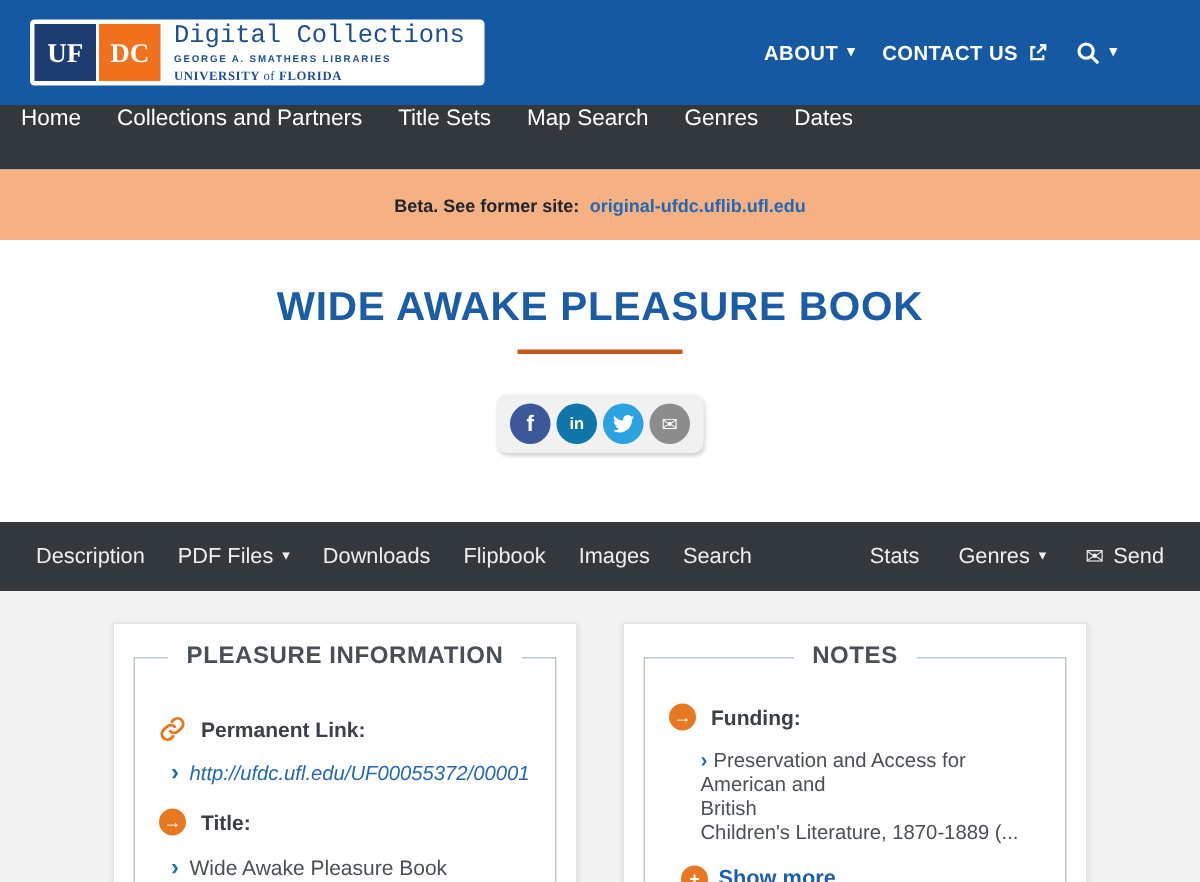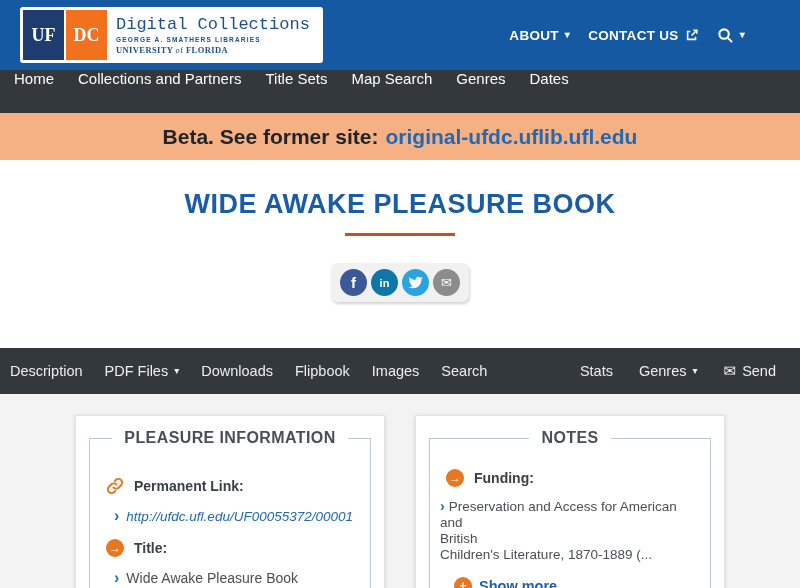--- a/index.html
+++ b/index.html
@@ -11,21 +11,21 @@
   }
 
   
   .site-header {
     height:70px; background:var(--header-blue,#1459a1);
     display:flex; align-items:center; justify-content:space-between;
     padding:0 55px 0 20px;
   }
   .logo-box {
     background:#fff; border-radius:3px; padding:3px;
-    display:flex; align-items:stretch; height:56px; cursor:pointer;
+    display:flex; align-items:stretch; height:44px; cursor:pointer;
   }
   .logo-sq {
     width:41px; display:flex; align-items:center; justify-content:center;
     font-family:"Liberation Serif", serif; font-weight:bold; font-size:18px; color:#fff;
   }
   .uf-sq { background:var(--logo-navy,#1e3c70); margin-right:2px; }
   .dc-sq { background:var(--logo-orange,#f2711f); }
   .logo-text { padding:1px 10px 0 9px; display:flex; flex-direction:column; justify-content:center; }
   .logo-title { font-family:Liberation Mono, monospace; color:var(--logo-text-blue,#1d4f91); font-size:17px; line-height:17px; }
   .logo-sub { color:var(--logo-text-blue,#1d4f91); font-size:6.5px; font-weight:bold; letter-spacing:1.2px; margin-top:3px; white-space:nowrap; }
@@ -41,21 +41,21 @@
     height:43px; background:var(--nav-dark,#33383d);
     display:flex; gap:24px; padding:0 14px;
     font-size:15px; color:#fdfdfd;
   }
   .nav-item { cursor:pointer; white-space:nowrap; }
 
   
   .beta-banner {
     height:47px; background:var(--banner-peach,#f5b083);
     display:flex; align-items:center; justify-content:center; gap:7px;
-    font-size:21px; font-weight:bold; color:var(--banner-text,#212529);
+    font-size:12px; font-weight:bold; color:var(--banner-text,#212529);
   }
   .beta-link { color:var(--link-blue,#2268b3); cursor:pointer; text-decoration:none; }
 
   
   .title-section { background:#fff; height:188px; text-align:center; padding-top:29px; }
   .page-title { margin:0; color:var(--title-blue,#1b5ca7); font-size:27px; font-weight:bold; letter-spacing:0.5px; }
   .title-rule { width:110px; height:3px; background:var(--rule-orange,#c0571d); margin:13px auto 0; }
   .social-box {
     display:inline-flex; align-items:center; gap:4px;
     background:#f1f1f1; border-radius:7px; padding:6px 9px; margin-top:27px;
@@ -68,21 +68,21 @@
   }
   .fb-btn { background:var(--facebook,#3b5998); font-weight:bold; font-size:15px; }
   .li-btn { background:var(--linkedin,#0e76a8); font-weight:bold; font-size:11px; }
   .tw-btn { background:var(--twitter,#2aa3e0); }
   .ml-btn { background:var(--email-gray,#8c8c8c); font-size:13px; }
 
   
   .item-toolbar {
     height:46px; background:var(--nav-dark,#33383d);
     display:flex; align-items:center; justify-content:space-between;
-    padding:0 24px 0 10px; color:#eceef0; font-size:14.5px;
+    padding:0 24px 0 24px; color:#eceef0; font-size:14.5px;
   }
   .toolbar-left { display:flex; align-items:center; gap:22px; }
   .toolbar-right { display:flex; align-items:center; gap:26px; }
   .tb-item { display:flex; align-items:center; gap:6px; cursor:pointer; white-space:nowrap; }
   .tb-envelope { font-size:15px; }
 
   
   .content {
     background:var(--content-bg,#f3f3f3); height:194px;
     display:flex; justify-content:center; gap:30px; padding-top:21px;
@@ -102,21 +102,21 @@
   .meta-label { font-weight:bold; color:#3a4046; }
   .circle-icon {
     width:18px; height:18px; border-radius:50%; flex:none;
     background:var(--icon-orange,#e87722); color:#fff;
     display:flex; align-items:center; justify-content:center;
     font-size:12px; font-weight:bold; line-height:1;
   }
   .chev { color:#1d6fb8; font-weight:bold; font-size:16px; line-height:1; }
   .sub-row { display:flex; align-items:baseline; gap:7px; margin:13px 0 0 14px; font-size:14px; color:var(--text-gray,#4a5056); }
   .perma-link { color:var(--link-blue,#2268b3); font-style:italic; font-size:13.5px; text-decoration:none; cursor:pointer; }
-  .funding-para { margin:12px 0 0 0; font-size:13.5px; color:var(--text-gray,#4a5056); line-height:16px; }
+  .funding-para { margin:12px 0 0 27px; font-size:13.5px; color:var(--text-gray,#4a5056); line-height:16px; }
   .funding-para .chev { margin-right:4px; font-size:14px; }
   .show-more-row { display:flex; align-items:center; gap:7px; margin:14px 0 0 14px; cursor:pointer; }
   .show-more-label { color:#1d5fae; font-weight:bold; font-size:14.5px; }
   svg { display:block; }
 </style>
 </head>
 <body>
 
 <header class="site-header">
   <div class="logo-box">

